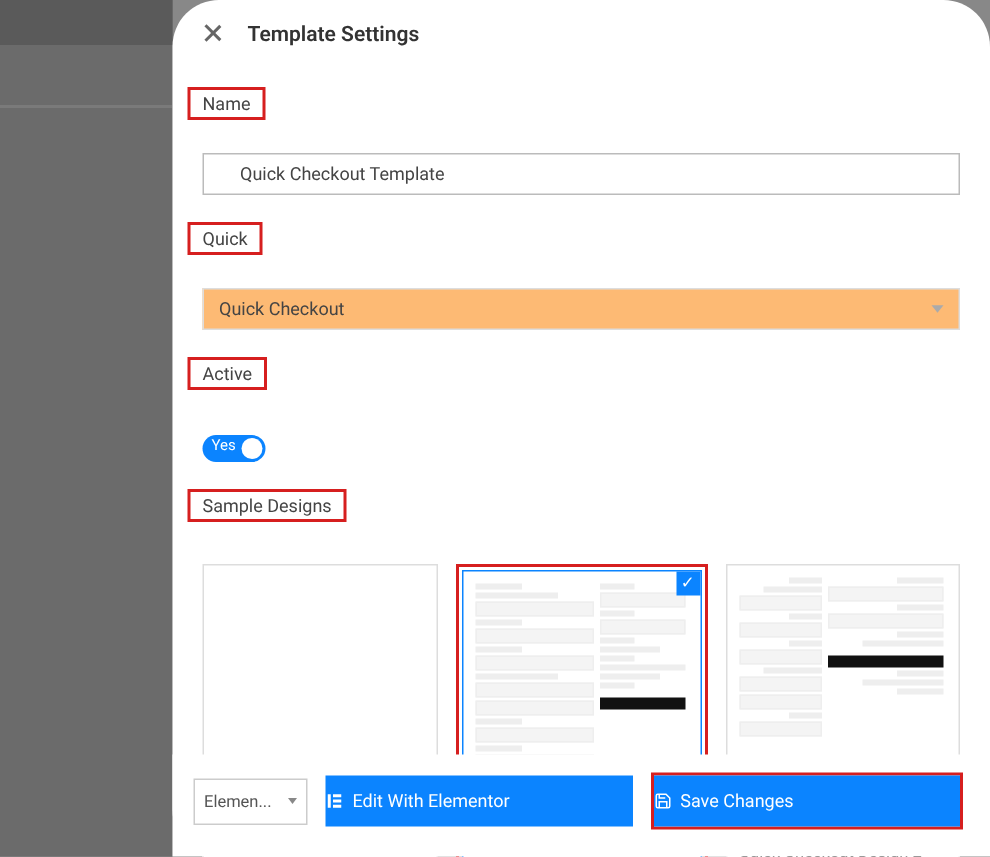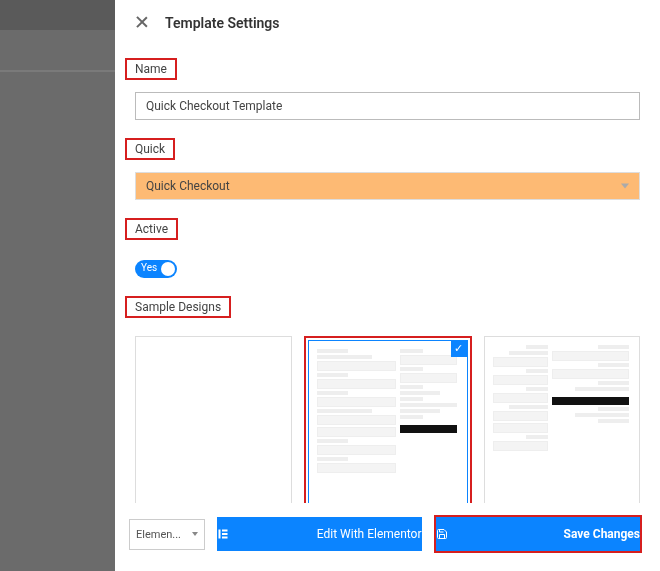--- a/index.html
+++ b/index.html
@@ -1,30 +1,30 @@
 <!DOCTYPE html>
 <html><head>
 <meta charset="utf-8">
 <style>
 * { box-sizing: border-box; margin: 0; padding: 0; font-family: -apple-system, BlinkMacSystemFont, "Segoe UI", Roboto, Arial, sans-serif; }
 body { width: 660px; height: 571px; background: #888; overflow: hidden; }
-.panel { position: absolute; left: 115px; top: 0; right: 0; bottom: 0; background: #fff; }
+.panel { position: absolute; left: 115px; top: 0; right: 0; bottom: 0; background: #fff; border-radius: 31px; }
 .sidebar-bg { position: absolute; left: 0; top: 0; width: 115px; height: 571px; background: #6b6b6b; }
 .sidebar-bg::before { content: ""; position: absolute; left: 0; top: 0; width: 115px; height: 30px; background: #5a5a5a; }
 .sidebar-bg::after { content: ""; position: absolute; left: 0; top: 70px; width: 115px; height: 2px; background: #7a7a7a; }
 .header { display: flex; align-items: center; padding: 14px 18px 8px 18px; gap: 14px; }
 .close-icon { width: 18px; height: 18px; position: relative; cursor: pointer; color: #555; }
 .close-icon::before, .close-icon::after { content: ""; position: absolute; left: 8px; top: 1px; width: 1.5px; height: 14px; background: #666; }
 .close-icon::before { transform: rotate(45deg); }
 .close-icon::after { transform: rotate(-45deg); }
 .title { font-size: 14px; font-weight: 600; color: #333; }
 .content { padding: 0 20px 0 20px; }
-.field-label { font-size: 12px; color: #444; margin-top: 18px; margin-bottom: 12px; display: inline-block; }
+.field-label { font-size: 12px; color: #444; margin-top: 18px; margin-bottom: 22px; display: inline-block; }
 .hl { border: 2px solid #d61f1f; padding: 2px 8px; margin-left: -10px; display: inline-block; }
-.text-input { width: 100%; border: 1px solid #bbb; padding: 6px 10px; font-size: 12px; color: #444; }
+.text-input { width: 100%; border: 1px solid #bbb; padding: 6px 24px; font-size: 12px; color: #444; }
 .select { width: 100%; border: 1px solid #ddd; padding: 6px 10px; font-size: 12px; color: #444; position: relative; background: #fdba74; }
 .chev { position: absolute; right: 10px; top: 50%; width: 8px; height: 5px; transform: translateY(-50%); }
 .chev::before { content: ""; position: absolute; border-left: 4px solid transparent; border-right: 4px solid transparent; border-top: 5px solid #aaa; }
 .toggle { width: 42px; height: 18px; background: #0b84ff; border-radius: 10px; position: relative; margin-top: 8px; cursor: pointer; }
 .toggle .knob { position: absolute; right: 2px; top: 2px; width: 14px; height: 14px; background: #fff; border-radius: 50%; }
 .toggle .lbl { position: absolute; left: 6px; top: 2px; color: #fff; font-size: 10px; }
 .designs { display: flex; gap: 12px; margin-top: 6px; }
 .card { border: 1px solid #ddd; background: #fff; display: flex; flex-direction: column; }
 .card.blank { width: 160px; height: 198px; }
 .card.design { width: 160px; height: 225px; }
@@ -38,23 +38,23 @@
 .mini-line.s { width: 40%; }
 .mini-line.m { width: 70%; }
 .mini-line.l { width: 100%; }
 .mini-box { height: 10px; background: #f4f4f4; border: 1px solid #eee; }
 .mini-btn { height: 8px; background: #111; margin-top: 4px; }
 .card-title { padding: 10px 8px; font-size: 11px; color: #333; border-top: 1px solid #eee; line-height: 1.3; }
 .footer { position: absolute; bottom: 0; left: 0; right: 0; padding: 12px 18px 18px 14px; display: flex; gap: 12px; align-items: center; background: #fff; }
 .footer-select { width: 76px; border: 1px solid #ccc; padding: 8px 6px; font-size: 11px; color: #555; white-space: nowrap; overflow: hidden; text-overflow: ellipsis; position: relative; }
 .fchev { position: absolute; right: 5px; top: 50%; width: 7px; height: 4px; transform: translateY(-50%); }
 .fchev::before { content: ""; position: absolute; border-left: 3.5px solid transparent; border-right: 3.5px solid transparent; border-top: 4px solid #888; }
-.btn { flex: 1; background: #0b84ff; color: #fff; border: none; padding: 10px 0; font-size: 12px; cursor: pointer; display: flex; align-items: center; justify-content: space-between; gap: 6px; }
+.btn { flex: 1; background: #0b84ff; color: #fff; border: none; padding: 10px 0; font-size: 12px; cursor: pointer; display: flex; align-items: center; justify-content: flex-start; gap: 6px; }
 .hl-btn { border: 2px solid #d61f1f; flex: 1; display: flex; }
-.hl-btn .btn { flex: 1; font-weight: bold; }
+.hl-btn .btn { flex: 1; }
 .eicon { width: 12px; height: 12px; }
 .rtl .col-left { order: 2; }
 .rtl .col-right { order: 1; }
 .rtl .mini-line.s, .rtl .mini-line.m { margin-left: auto; }
 </style>
 </head>
 <body>
 
 <div class="sidebar-bg"></div>
 

